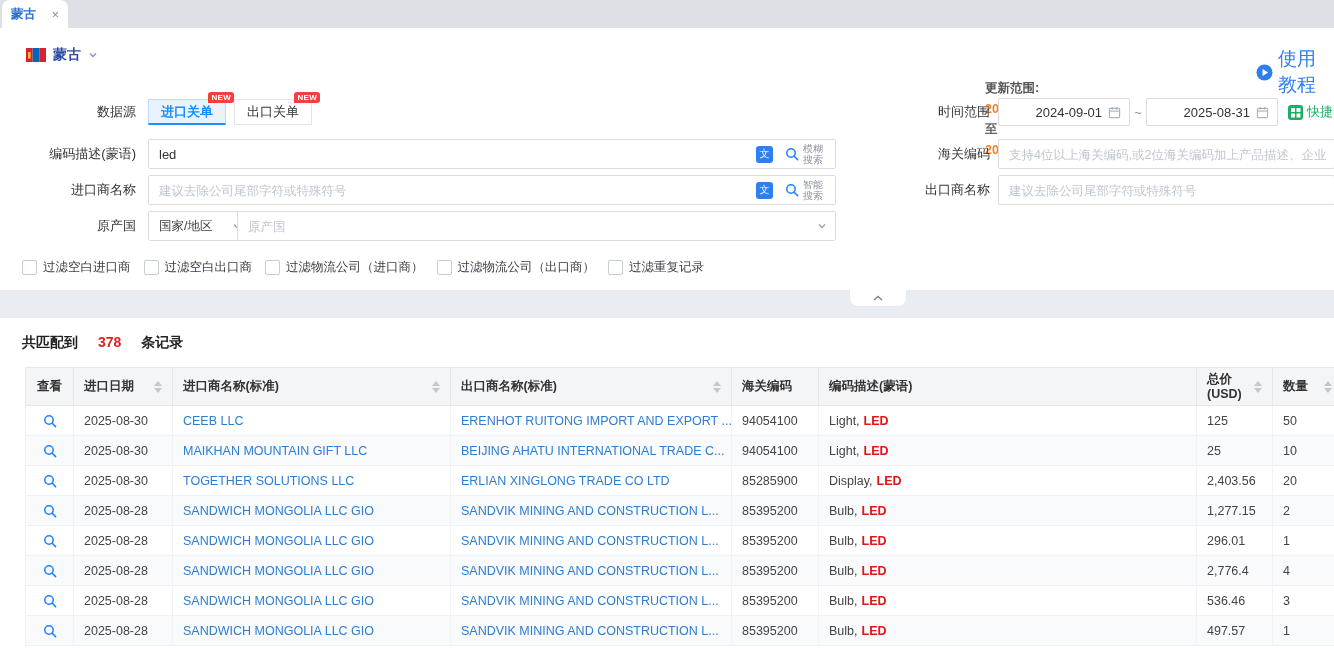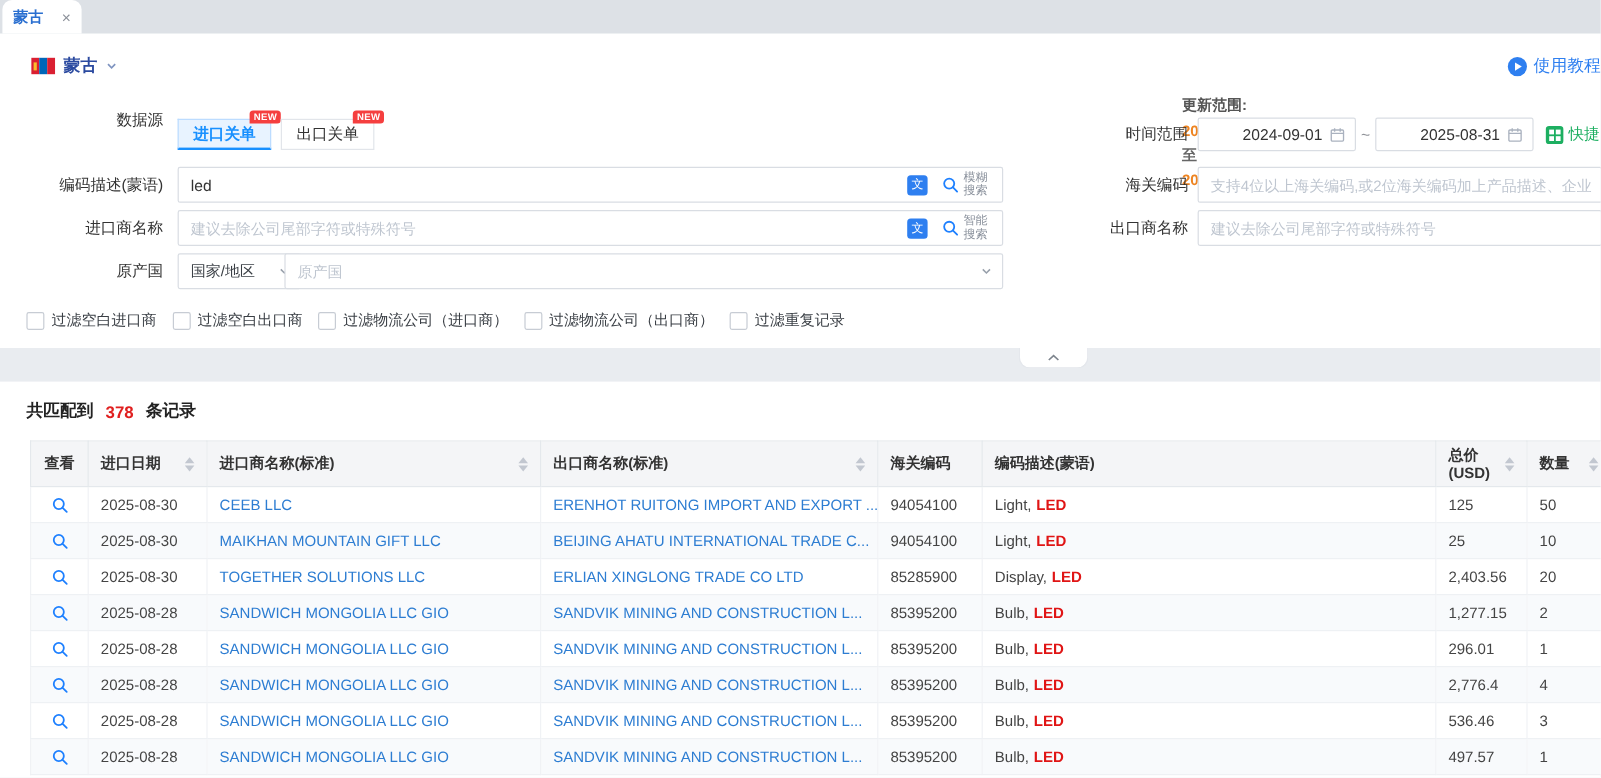--- a/index.html
+++ b/index.html
@@ -14,21 +14,21 @@
   .btab-title{font-size:12.5px;color:#2a6fd0;font-weight:700;}
   .btab-close{font-size:13px;color:#8a8f98;cursor:pointer;line-height:1;}
 
   
   .panel-main{left:0;top:28px;width:1334px;height:262px;background:#fff;}
 
   
   .country{display:flex;align-items:center;gap:7px;cursor:pointer;height:22px;}
   .country-name{font-size:14px;font-weight:700;color:#2b4aa0;}
   .tutorial{display:flex;align-items:center;gap:5px;cursor:pointer;}
-  .tutorial-label{font-size:14px;color:#2e7ff0;}
+  .tutorial-label{font-size:19px;color:#2e7ff0;}
 
   
   .lbl{left:0;width:136px;text-align:right;font-size:13px;color:#333;}
   .lblr{left:856px;width:134px;text-align:right;font-size:13px;color:#333;}
 
   
   .update-range{display:flex;gap:5px;font-size:12.5px;font-weight:700;white-space:nowrap;}
   .ur-label{color:#555;}
   .ur-sep{color:#666;}
   .ur-date{color:#ee8421;}
@@ -68,21 +68,21 @@
   .cb-item{display:flex;align-items:center;gap:6px;cursor:pointer;}
   .cb-box{width:13px;height:13px;border:1px solid #c7ccd4;border-radius:2px;background:#fff;flex:none;}
   .cb-label{font-size:12.5px;color:#3a3f45;white-space:nowrap;}
 
   
   .collapse-btn{left:849px;top:290px;width:58px;height:17px;background:#fff;border:1px solid #e4e7ec;border-top:none;
                 border-radius:0 0 9px 9px;display:flex;align-items:center;justify-content:center;cursor:pointer;}
 
   
   .panel-results{left:0;top:318px;width:1334px;height:330px;background:#fff;}
-  .summary{display:flex;align-items:center;gap:10px;font-size:14px;font-weight:700;color:#222;}
+  .summary{display:flex;align-items:flex-start;gap:20px;font-size:14px;font-weight:700;color:#222;}
   .summary .count{color:#e02020;}
 
   .results-table{border-collapse:collapse;table-layout:fixed;width:1317px;background:#fff;}
   .results-table th,.results-table td{box-sizing:border-box;padding:0 10px;overflow:hidden;white-space:nowrap;text-align:left;}
   .results-table thead th{background:#f4f5f7;height:38px;font-size:12.5px;color:#333;font-weight:700;border:1px solid #e4e8ec;}
   .results-table tbody td{height:30px;font-size:12.5px;color:#444;border-right:1px solid #f0f2f5;border-bottom:1px solid #eef1f4;border-left:1px solid #f0f2f5;}
   .results-table tr.alt td{background:#f8fafc;}
   .thc{display:flex;align-items:center;justify-content:space-between;}
   .thl{white-space:normal;line-height:15px;}
   .c0.center,.results-table td.c0{text-align:center;padding:0;}
@@ -136,21 +136,21 @@
     <span class="tutorial-label">使用教程</span>
   </div>
 
   <div class="abs update-range" style="left:985px;top:80px;flex-direction:column;">
     <span class="ur-label">更新范围:</span>
     <span class="ur-date">2025-01-26</span>
     <span class="ur-sep">至</span>
     <span class="ur-date">2025-08-31</span>
   </div>
 
-  <div class="abs lbl" style="top:86px;line-height:28px;">数据源</div>
+  <div class="abs lbl" style="top:98px;line-height:28px;">数据源</div>
   <div class="abs ds-tabs" style="left:148px;top:99px;">
       <div class="ds-tab active">
         <span>进口关单</span>
         <i class="new-badge">NEW</i>
       </div>
       <div class="ds-tab">
         <span>出口关单</span>
         <i class="new-badge">NEW</i>
       </div>
     </div>

